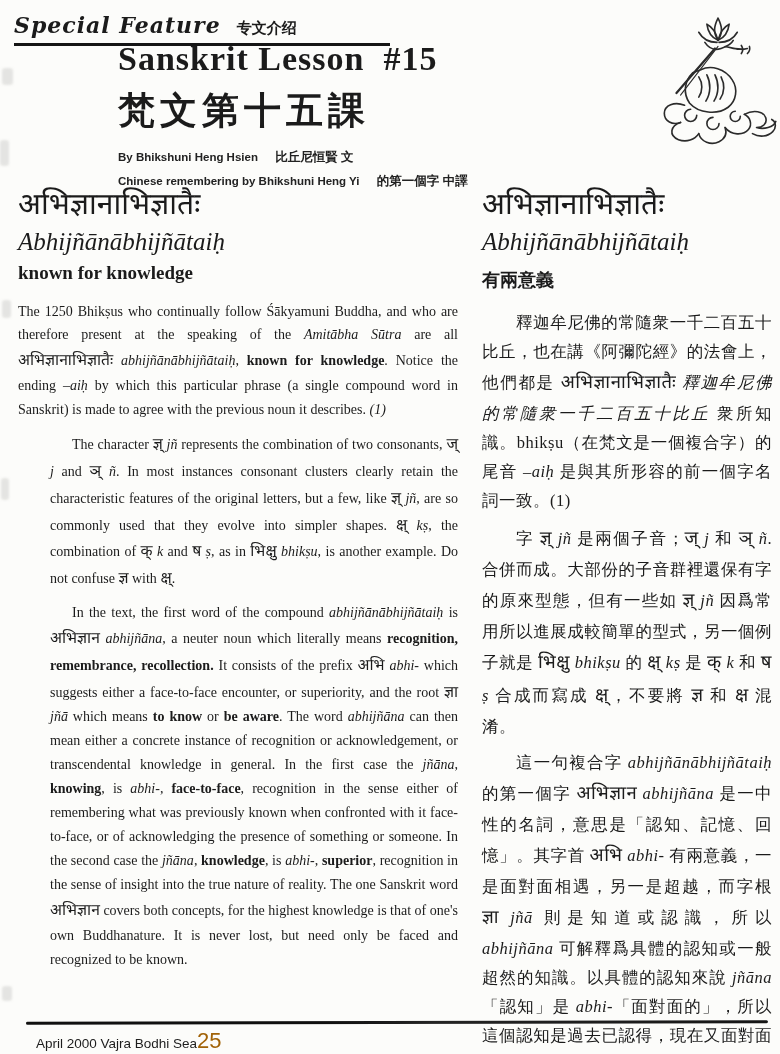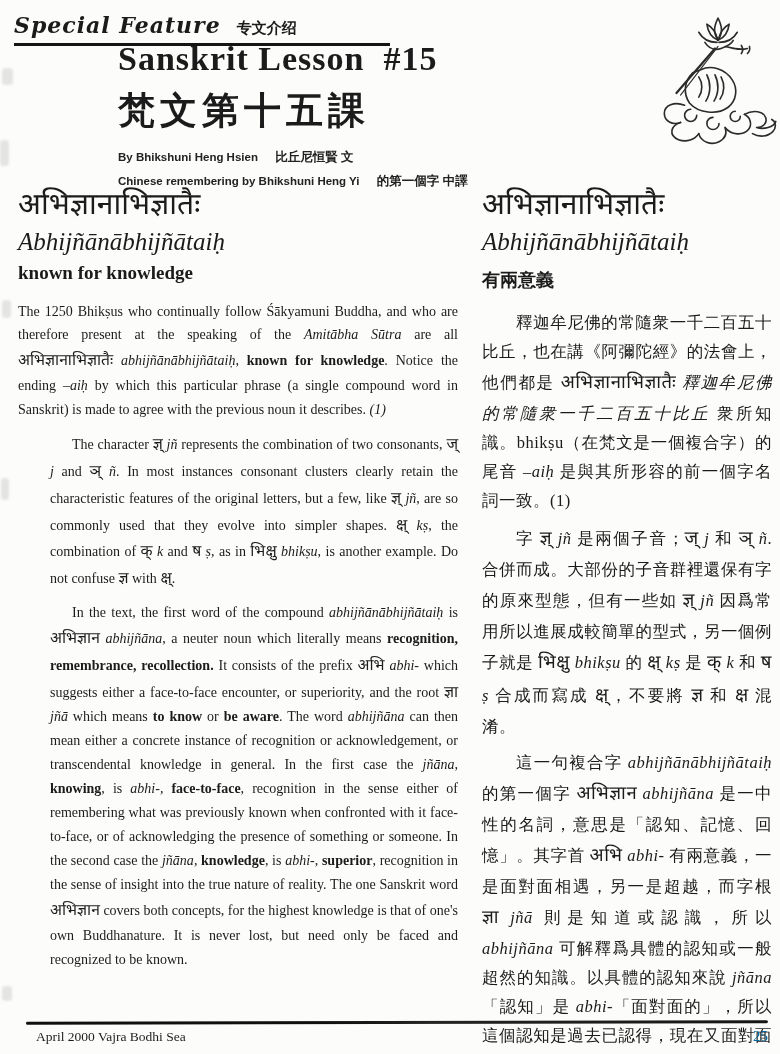--- a/index.html
+++ b/index.html
@@ -60,25 +60,25 @@
   .run-dv { font-size:1.12em; font-style:normal; }
 
   
   .footer-rule {
     position:absolute; left:26px; right:12px; top:1021px; height:3px;
     background:linear-gradient(90deg,#101010 0%,#101010 40%,#242424 55%,#161616 100%);
     border-radius:2px; transform:rotate(-.12deg);
   }
   .footer-row {
     position:absolute; left:36px; right:12px; top:1028px;
-    display:flex; justify-content:space-between; align-items:baseline;
-    font-family:Liberation Serif, serif;
+    display:flex; justify-content:flex-start; align-items:baseline;
+    font-family:Liberation Sans, sans-serif;
   }
   .footer-issue { font-size:13.5px; color:#1d1d1d; }
-  .footer-page  { font-size:15px; color:#0369a1;margin-left:28px; }
+  .footer-page  { font-size:22px; color:#a16207; }
 </style>
 </head>
 <body>
 
 <div class="page">
 
   <div class="smudge" style="left:2px;top:68px;width:11px;height:17px;"></div>
   <div class="smudge" style="left:0;top:140px;width:9px;height:26px;"></div>
   <div class="smudge" style="left:2px;top:300px;width:9px;height:18px;"></div>
   <div class="smudge" style="left:1px;top:478px;width:8px;height:22px;"></div>

